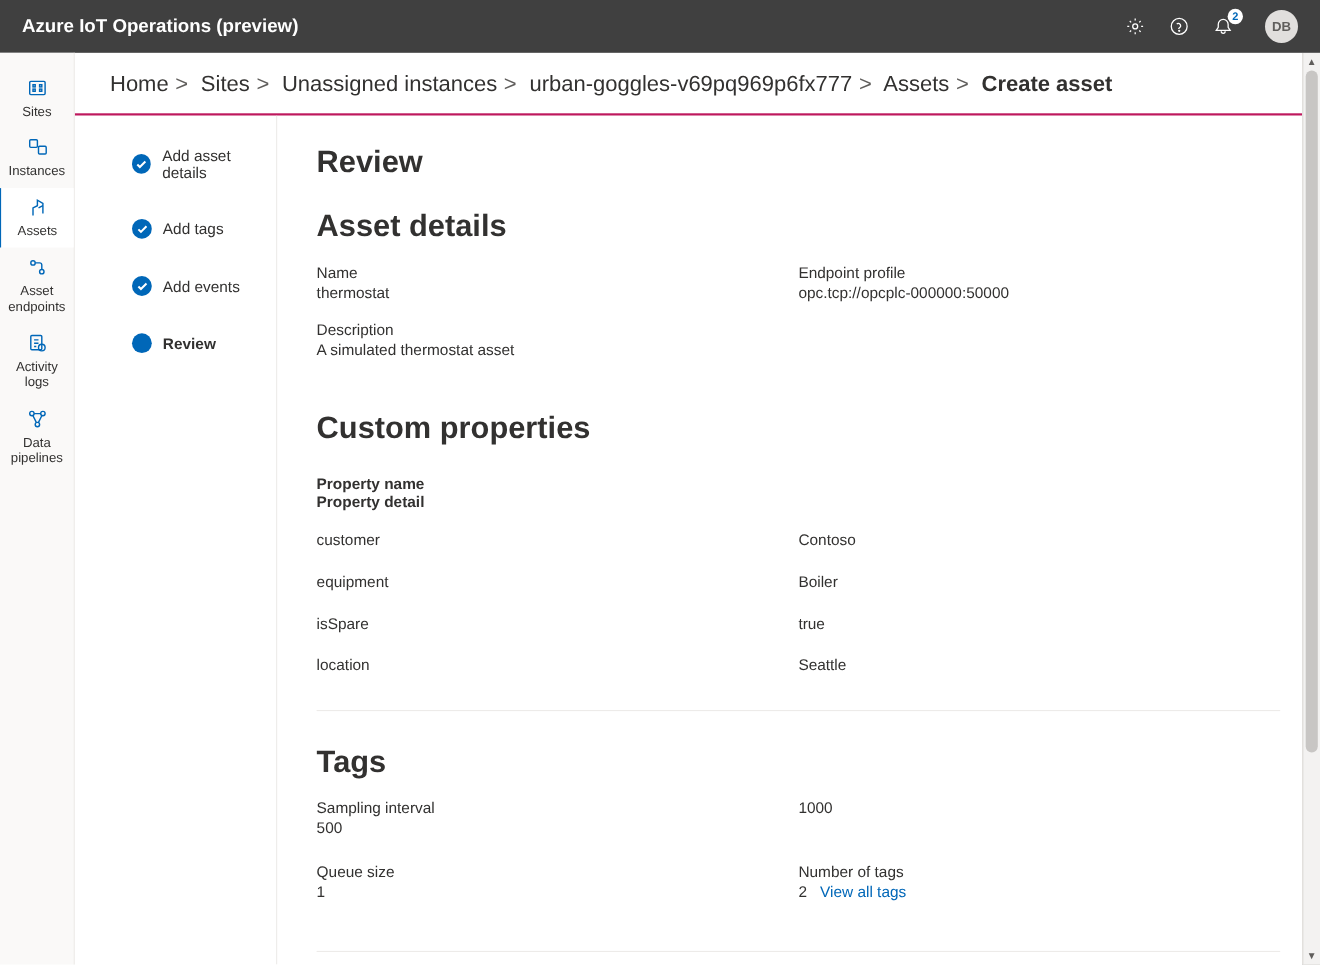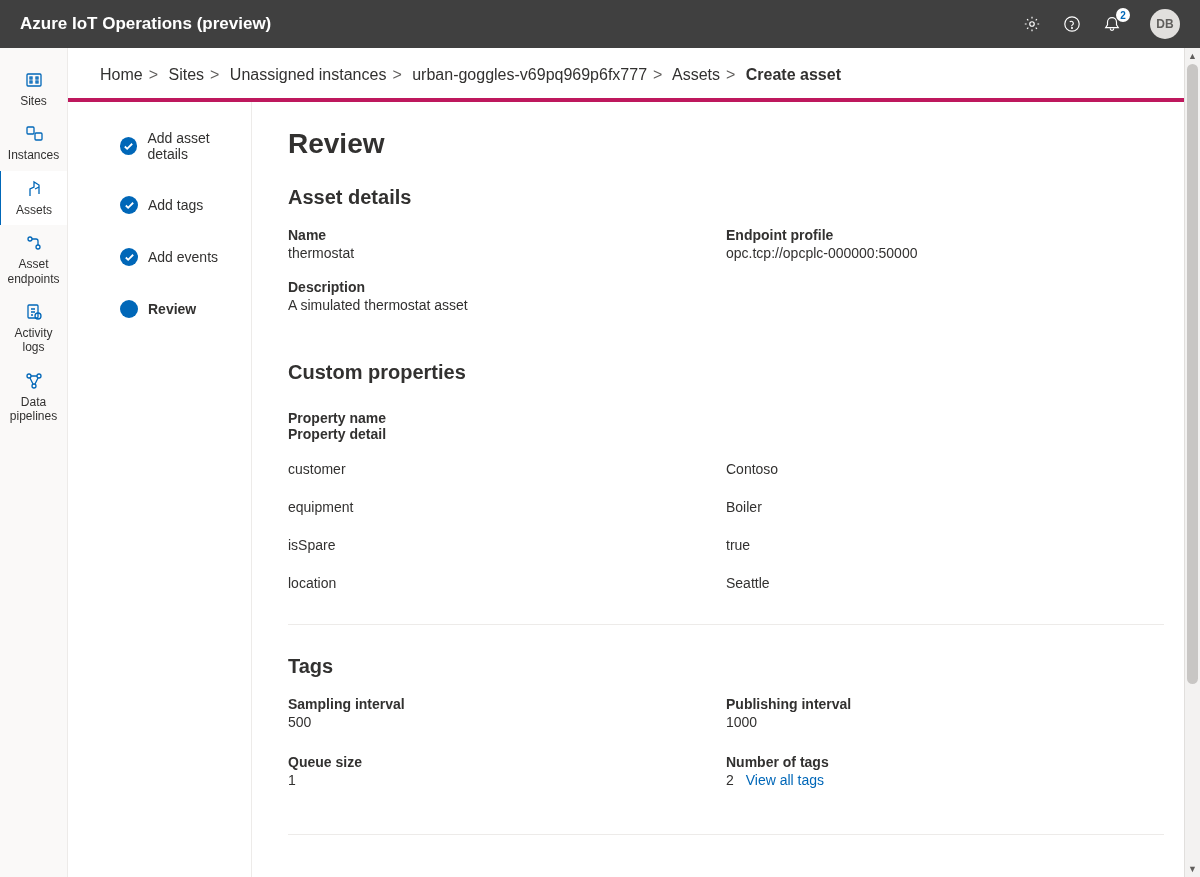--- a/index.html
+++ b/index.html
@@ -9,38 +9,38 @@
     .top-icons { display: flex; align-items: center; gap: 20px; }
     .icon-btn { color: #fff; cursor: pointer; position: relative; display: flex; align-items: center; justify-content: center; width: 20px; height: 20px; }
     .badge { position: absolute; top: -6px; right: -8px; background: #fff; color: #0067b8; border-radius: 8px; font-size: 10px; font-weight: 600; min-width: 14px; height: 14px; display: flex; align-items: center; justify-content: center; padding: 0 3px; }
     .avatar { width: 30px; height: 30px; border-radius: 50%; background: #e1dfdd; color: #605e5c; font-size: 12px; font-weight: 600; display: flex; align-items: center; justify-content: center; margin-left: 8px; cursor: pointer; }
     .layout { display: flex; height: calc(100% - 48px); }
     .left-nav { width: 68px; background: #faf9f8; border-right: 1px solid #edebe9; display: flex; flex-direction: column; padding-top: 14px; }
     .nav-item { display: flex; flex-direction: column; align-items: center; gap: 4px; padding: 8px 4px; cursor: pointer; text-align: center; font-size: 12px; color: #323130; line-height: 1.2; }
     .nav-item.active { background: #fff; border-left: 2px solid #0067b8; margin-left: -1px; }
     .nav-icon { width: 20px; height: 20px; color: #0067b8; }
     .main { flex: 1; display: flex; flex-direction: column; overflow: hidden; }
-    .breadcrumb { padding: 18px 32px 14px; font-size: 16px; color: #323130; border-bottom: 4px solid #be185d; }
+    .breadcrumb { padding: 18px 32px 14px; font-size: 20px; color: #323130; border-bottom: 2px solid #be185d; }
     .breadcrumb a { color: #323130; text-decoration: none; cursor: pointer; }
     .breadcrumb .sep { margin: 0 6px; color: #605e5c; }
     .breadcrumb .current { font-weight: 600; }
     .content-row { flex: 1; display: flex; overflow: hidden; }
     .steps { width: 184px; border-right: 1px solid #edebe9; padding: 28px 0 0 20px; }
     .step { display: flex; align-items: center; gap: 10px; margin-bottom: 34px; cursor: pointer; padding-left: 32px; }
     .step-ind { width: 18px; height: 18px; border-radius: 50%; display: flex; align-items: center; justify-content: center; }
     .step.done .step-ind { background: #0067b8; color: #fff; }
     .step.current .step-ind { background: #0067b8; }
     .step-label { font-size: 14px; }
     .step.current .step-label { font-weight: 700; }
     .review { flex: 1; padding: 26px 36px; overflow-y: auto; }
     h1 { font-size: 28px; font-weight: 700; margin-bottom: 26px; }
-    h2 { font-size: 20px; font-weight: 700; margin-bottom: 18px; }
+    h2 { font-size: 28px; font-weight: 700; margin-bottom: 18px; }
     .kv-grid { display: flex; flex-wrap: wrap; margin-bottom: 30px; }
     .kv { width: 50%; margin-bottom: 18px; }
-    .kv .k { font-weight: 700; margin-bottom: 2px; }
+    .kv .k { font-weight: 400; margin-bottom: 2px; }
     .kv .v { color: #323130; }
     .prop-header { display: flex; font-weight: 600; padding: 8px 0; flex-direction: column; }
     .prop-row { display: flex; padding: 11px 0; }
     .col1 { width: 50%; }
     .col2 { width: 50%; }
     .divider { border: none; border-top: 1px solid #edebe9; margin: 22px 0 30px; }
     .link { color: #0067b8; cursor: pointer; text-decoration: none; margin-left: 8px; }
     .tags-grid { display: flex; flex-wrap: wrap; }
     .tags-grid .kv { margin-bottom: 24px; }
     .scrollbar { position: absolute; right: 0; top: 48px; bottom: 0; width: 16px; background: #f3f2f1; border-left: 1px solid #e1dfdd; }
@@ -218,21 +218,20 @@
           </div>
         <hr class="divider">
 
         <h2>Tags</h2>
         <div class="tags-grid">
           <div class="kv">
             <div class="k">Sampling interval</div>
             <div class="v">500</div>
           </div>
           <div class="kv">
-            <div class="k">Publishing interval</div>
             <div class="v">1000</div>
           </div>
           <div class="kv">
             <div class="k">Queue size</div>
             <div class="v">1</div>
           </div>
           <div class="kv">
             <div class="k">Number of tags</div>
             <div class="v">
               <span>2</span>

